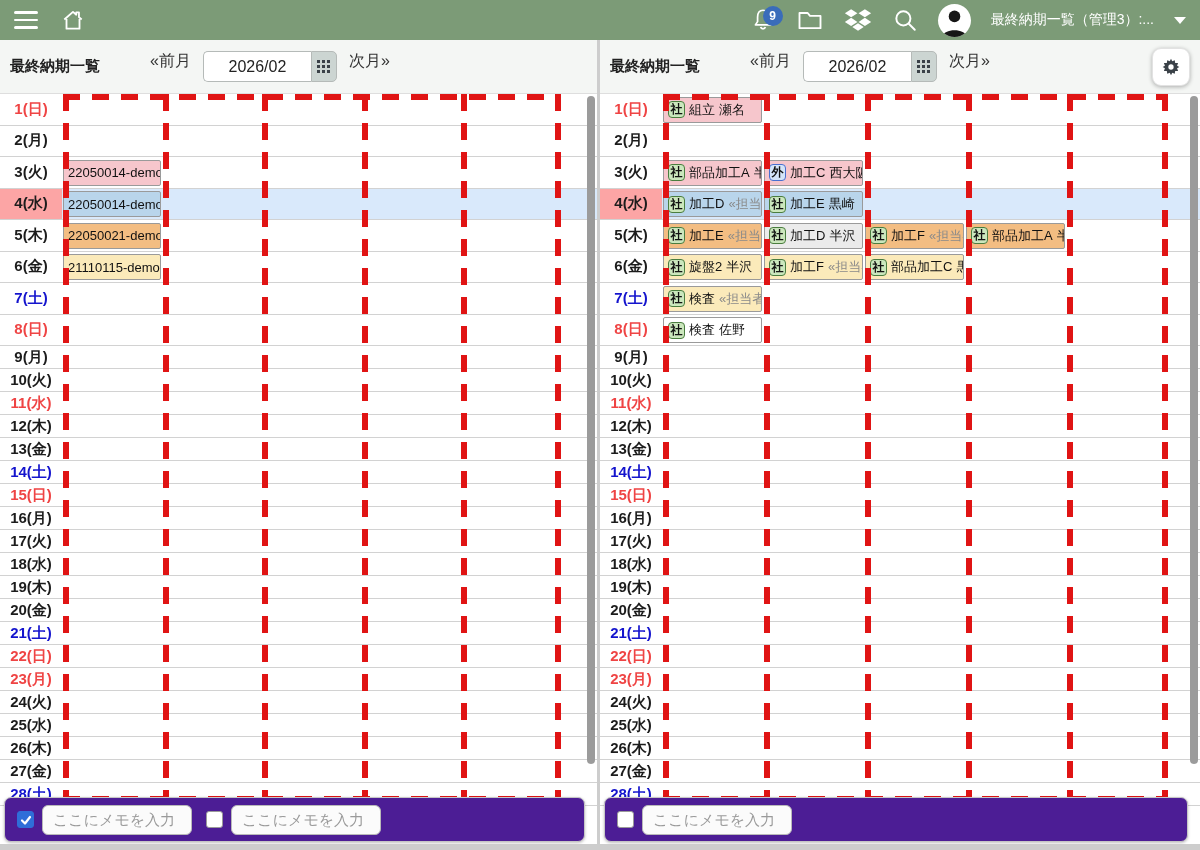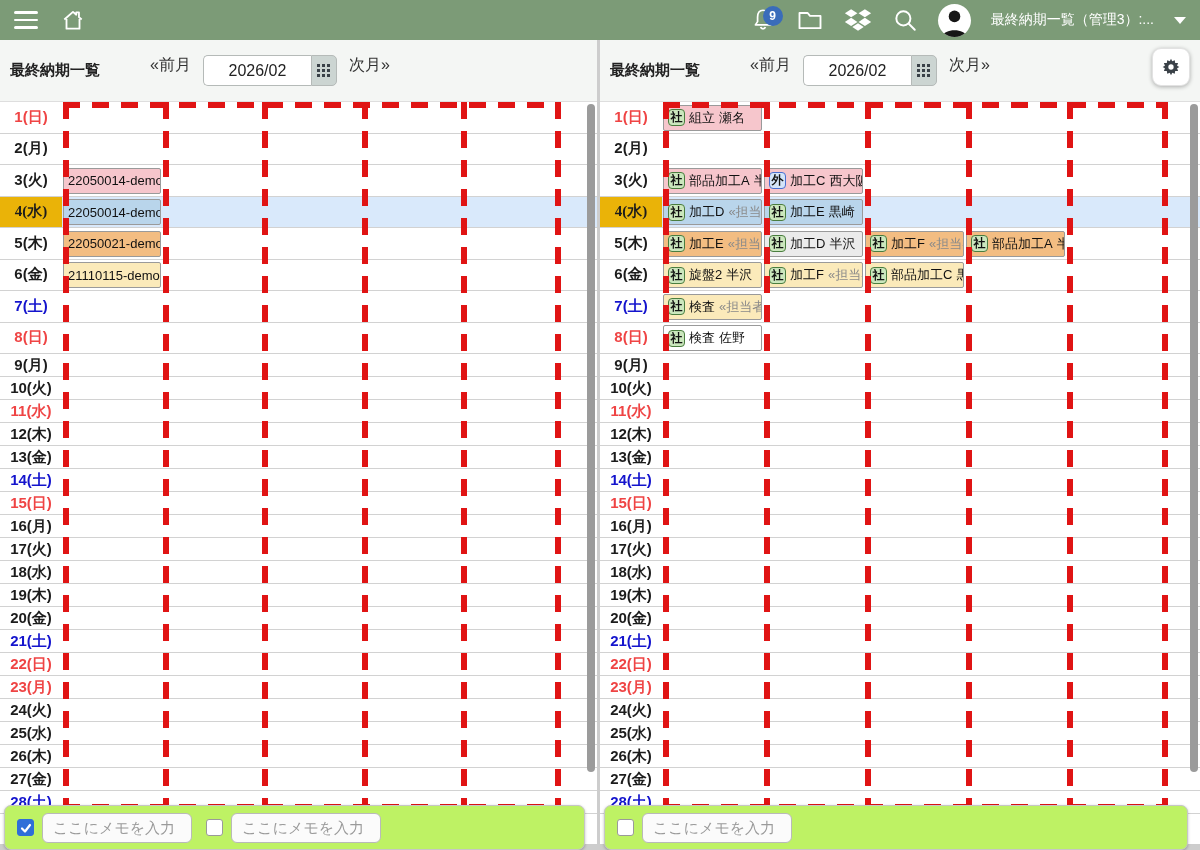--- a/index.html
+++ b/index.html
@@ -19,21 +19,21 @@
   .avatar { width:33px; height:33px; border-radius:50%; background:#fff; display:flex; align-items:center; justify-content:center; overflow:hidden; }
   .user-label { color:#fff; font-size:14px; white-space:nowrap; }
   .caret { width:0; height:0; border-left:6px solid transparent; border-right:6px solid transparent; border-top:7px solid #fff; cursor:pointer; }
 
   
   .panels { display:flex; height:804px; gap:3px; background:#cdcdcd; }
   .panel { background:#fff; position:relative; }
   .panel[data-idx="0"] { width:597px; }
   .panel[data-idx="1"] { width:600px; }
 
-  .panel-header { height:62px; background:#f4f6f4; border-bottom:1px solid #dedede;
+  .panel-header { height:54px; background:#f4f6f4; border-bottom:1px solid #dedede;
                   display:flex; align-items:center; padding:0 10px; position:relative; }
   .p-title { font-weight:bold; font-size:15px; color:#222; width:140px; }
   .nav { display:flex; gap:12px; font-size:16px; color:#333; }
   .nav-link { cursor:pointer; white-space:nowrap; }
   .month-wrap { display:flex; }
   .month-input { width:108px; height:31px; border:1px solid #b5bab8; border-right:none;
                  border-radius:5px 0 0 5px; text-align:center; font-size:16px; color:#222; background:#fff; }
   .grid-btn { width:26px; height:31px; background:#ccd5d2; border:1px solid #b5bab8;
               border-radius:0 5px 5px 0; display:flex; align-items:center; justify-content:center; cursor:pointer; }
   .gear-btn { position:absolute; right:10px; top:8px; width:38px; height:38px; background:#fff;
@@ -44,21 +44,21 @@
 
   
   .day-row { display:flex; border-bottom:1px solid #d2d2d2; height:23px; }
   .day-row.tall { height:31.5px; }
   .day-label { width:62px; display:flex; align-items:center; justify-content:center;
                font-weight:bold; font-size:15px; color:#1c1c1c; }
   .day-label.sun { color:#ef4444; }
   .day-label.sat { color:#1414cd; }
   .row-content { flex:1; position:relative; }
   .day-row.hl { background:#d9e9fb; }
-  .day-row.hl .day-label { background:#eab308;font-family:Liberation Serif, serif; }
+  .day-row.hl .day-label { background:#fca5a5; }
 
   
   .chip { position:absolute; top:2.5px; height:26px; display:flex; align-items:center; gap:4px;
           padding:0 4px; border:1px solid #9a9a9a; border-radius:2px; font-size:13px; color:#111;
           overflow:hidden; white-space:nowrap; z-index:1; }
   .c-pink   { background:#f6c6cc; }
   .c-blue   { background:#b9d5eb; }
   .c-orange { background:#f3bd82; }
   .c-yellow { background:#fbeaba; }
   .c-gray   { background:#ebebeb; }
@@ -78,21 +78,21 @@
   .v0{left:0;} .v1{left:20%;} .v2{left:40%;} .v3{left:60%;} .v4{left:80%;} .v5{left:calc(100% - 6px);}
   .hline { position:absolute; left:0; right:0; height:6px;
            background:repeating-linear-gradient(to right,#e01414 0 17px,transparent 17px 29px); }
   .hline.top{ top:0; } .hline.bot{ bottom:0; }
 
   
   .scroll-thumb { position:absolute; top:2px; right:2px; width:8px; height:668px;
                   background:#9b9b9b; border-radius:4px; z-index:3; cursor:pointer; }
 
   
-  .memo-bar { position:absolute; left:4px; right:12px; bottom:2px; height:45px; background:#bef264;
+  .memo-bar { position:absolute; left:4px; right:12px; bottom:2px; height:45px; background:#4c1d95;
               border:1px solid #c6c6c6; border-radius:7px; display:flex; align-items:center;
               padding:0 12px; gap:14px; z-index:4; box-shadow:0 1px 3px rgba(0,0,0,.25); }
   .memo-item { display:flex; align-items:center; gap:8px; }
   .cbx { width:17px; height:17px; border-radius:3px; border:1px solid #9a9a9a; background:#fff;
          display:flex; align-items:center; justify-content:center; cursor:pointer; flex:0 0 auto; }
   .cbx.checked { background:#2f6ed8; border-color:#2f6ed8; }
   .memo-input { width:150px; height:30px; border:1px solid #b9b9b9; border-radius:6px; background:#fbfbfb;
                 padding:0 10px; font-size:15px; color:#333; }
   .memo-input::placeholder { color:#9a9a9a; }
 </style>

